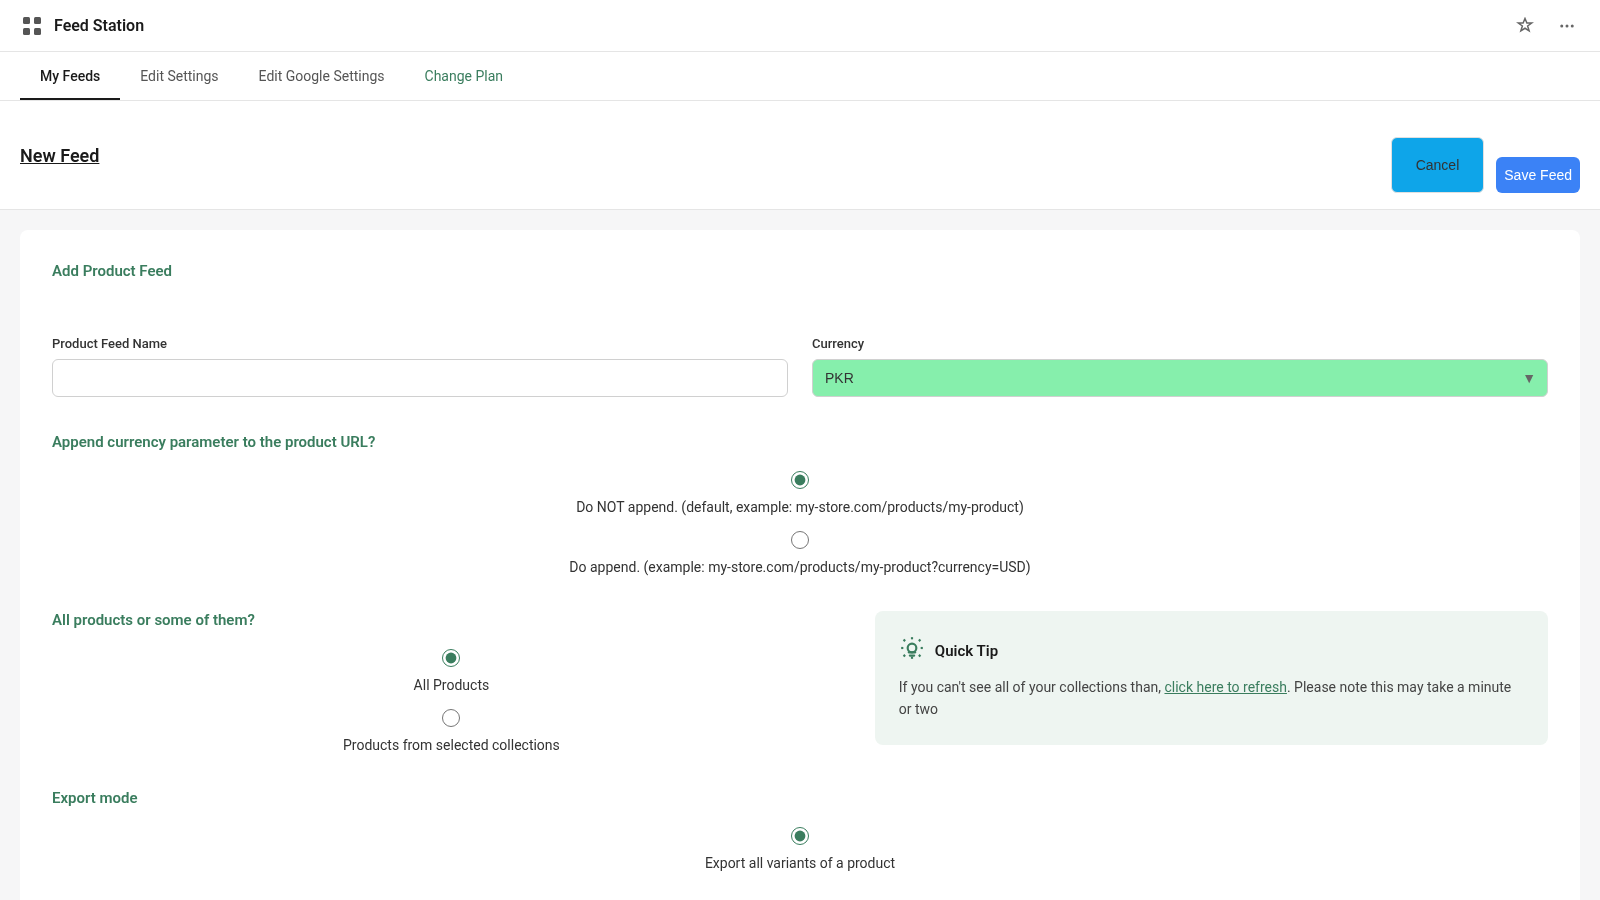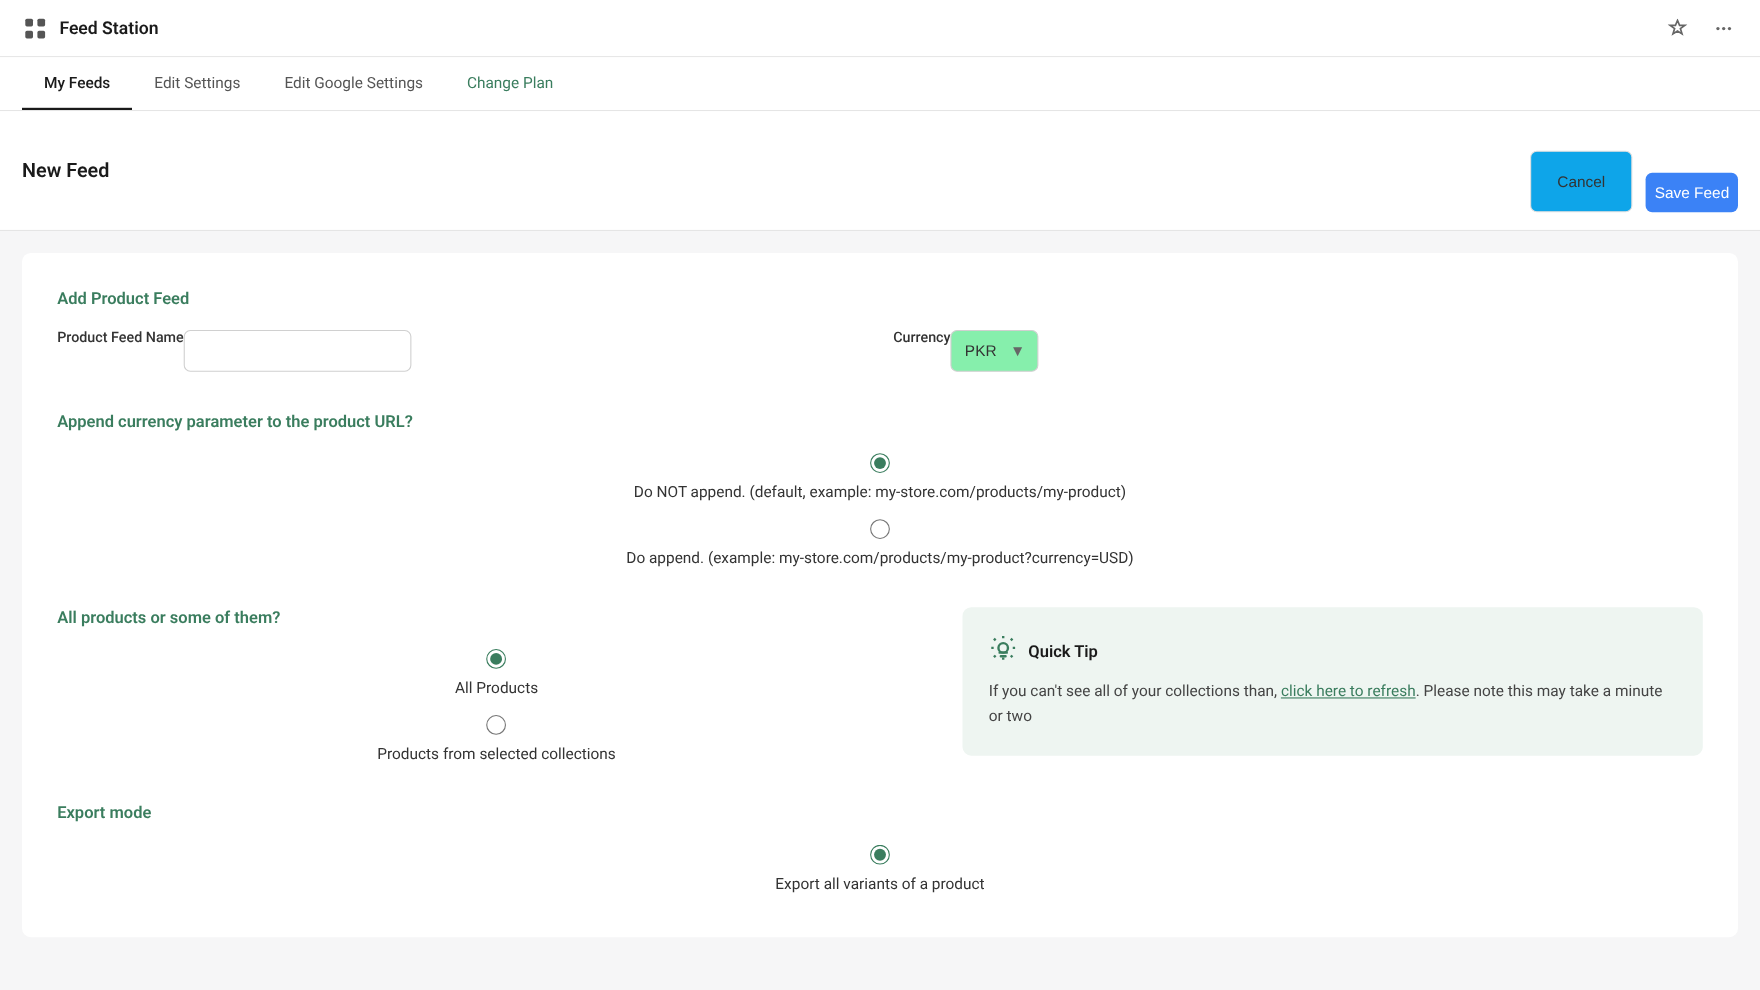--- a/index.html
+++ b/index.html
@@ -88,20 +88,21 @@
       align-items: center;
       justify-content: space-between;
       padding: 16px 20px;
       background: #fff;
       border-bottom: 1px solid #e5e5e5;
     }
     .page-header-title {
       font-size: 18px;
       font-weight: 600;
       color: #1a1a1a;
+      text-decoration: underline;
     }
     .header-actions {
       display: flex;
       gap: 12px;
     }
     .btn-cancel {
       padding: 10px 24px;
       border: 1px solid #e0e0e0;
       background: #0ea5e9;
       border-radius: 6px;
@@ -138,22 +139,23 @@
     }
 
     
     .form-row {
       display: flex;
       gap: 24px;
       margin-bottom: 36px;
     }
     .form-group {
       display: flex;
-      flex-direction: row;
+      flex-direction: column;
       flex: 1;
+      margin-top: 36px;
     }
     .form-label {
       font-size: 13px;
       font-weight: 500;
       color: #333;
       margin-bottom: 8px;
     }
     .form-input {
       padding: 10px 12px;
       border: 1px solid #d0d0d0;

